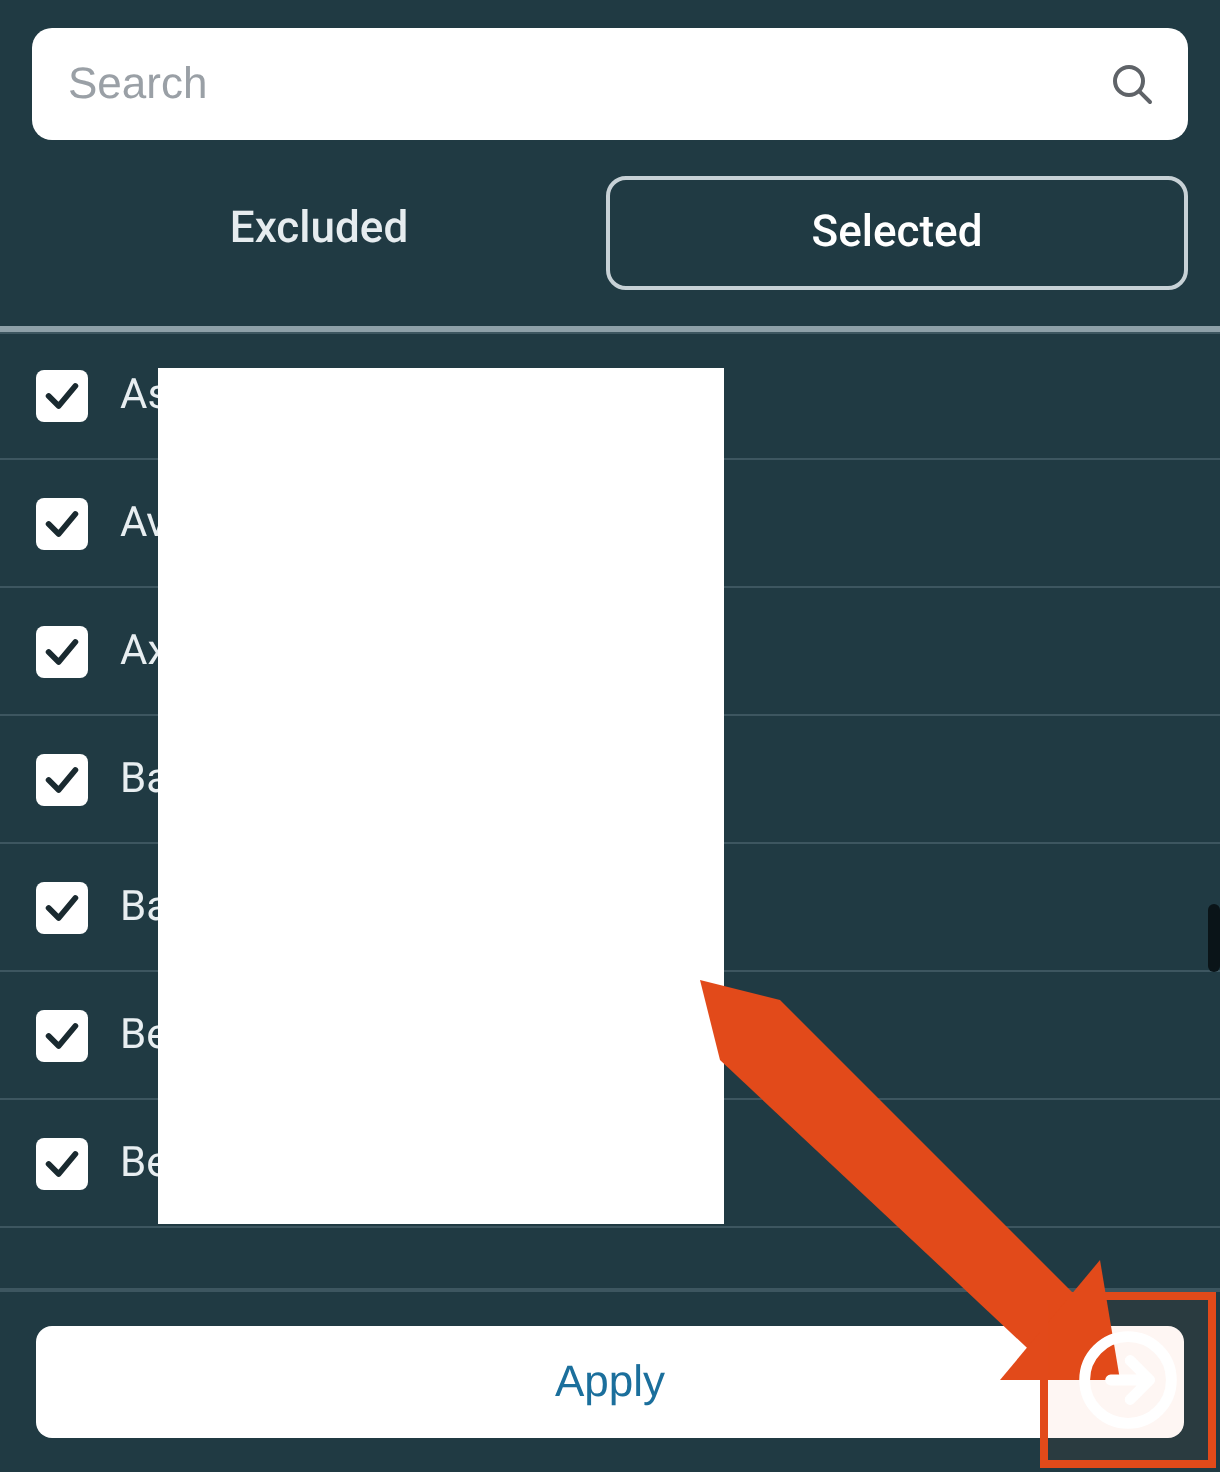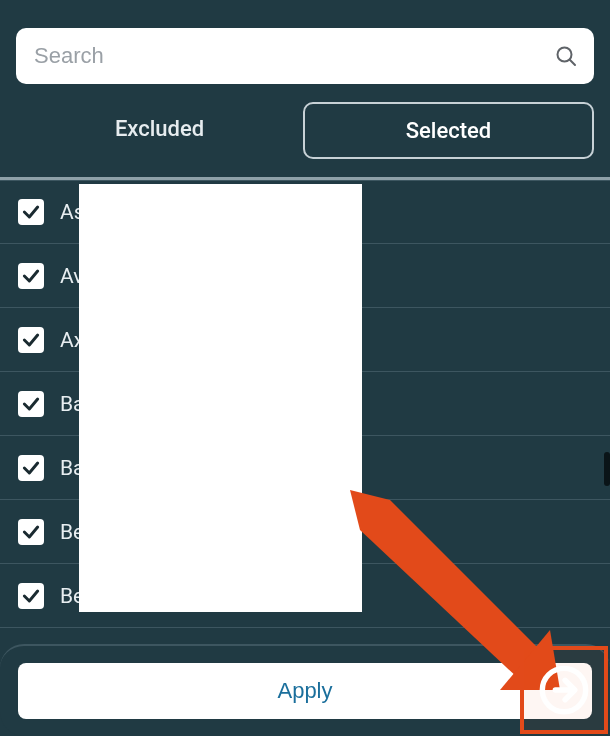--- a/index.html
+++ b/index.html
@@ -7,21 +7,20 @@
     body {
       background: #203a43;
       font-family: -apple-system, BlinkMacSystemFont, "Segoe UI", Roboto, Helvetica, Arial, sans-serif;
       color: #ffffff;
       position: relative;
     }
 
     .top-panel {
       padding: 14px 16px 16px 16px;
       background: #203a43;
-      margin-top: 14px;
     }
 
     .search-wrapper {
       position: relative;
       width: 100%;
     }
     .search-input {
       width: 100%;
       height: 56px;
       border-radius: 10px;
@@ -131,21 +130,20 @@
       left: 0;
       right: 0;
       bottom: 0;
       height: 92px;
       background: #203a43;
       border-top: 2px solid #3d5660;
       display: flex;
       align-items: center;
       padding: 0 18px;
       z-index: 20;
-      border-radius: 24px;
     }
     .apply-button {
       flex: 1;
       height: 56px;
       background: #ffffff;
       border-radius: 8px;
       border: none;
       font-size: 22px;
       font-weight: 500;
       color: #1b6f9c;

